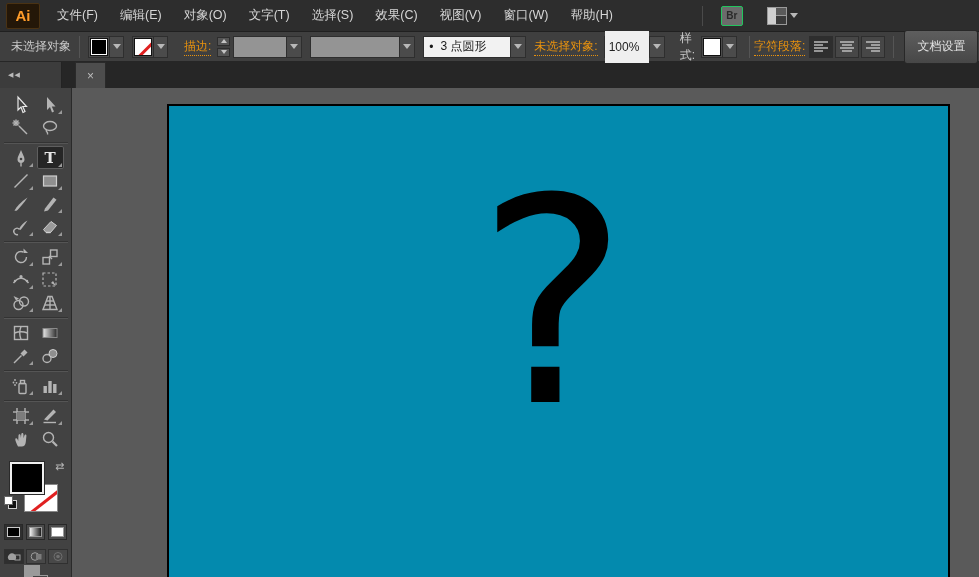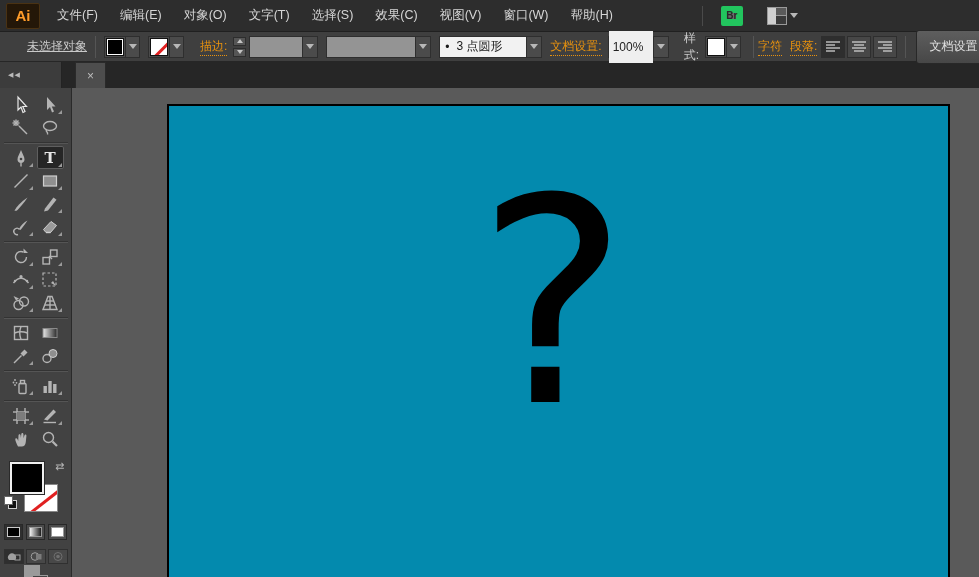--- a/index.html
+++ b/index.html
@@ -9,39 +9,39 @@
   
   .menubar { height:32px; background:#2d2d2d; display:flex; align-items:center;
              border-bottom:1px solid #202020; }
   .ai-logo { width:34px; height:26px; margin:0 6px 0 6px; background:#241708;
              border:1px solid #4a3213; border-radius:2px; color:#ff9c2a;
              font-weight:bold; font-size:15px; display:flex; align-items:center;
              justify-content:center; }
   .menu-item { color:#d6d6d6; font-size:12.5px; padding:0 11px; height:24px;
                display:flex; align-items:center; cursor:default; }
   .mb-sep { width:1px; height:20px; background:#4a4a4a; margin:0 10px 0 78px; }
-  .br-btn { width:22px; height:20px; background:#6b6b6b; border:7px solid #22c55e;
+  .br-btn { width:22px; height:20px; background:#6b6b6b; border:1px solid #22c55e;
             border-radius:2px; color:#2a2a2a; font-size:10px; font-weight:bold;
             display:flex; align-items:center; justify-content:center; margin-left:8px; }
   .ws-switcher { display:flex; align-items:center; margin-left:24px; gap:3px; }
   .ws-icon { width:20px; height:18px; border:1px solid #9a9a9a; background:#3a3a3a;
              display:flex; }
   .ws-icon .c1 { width:8px; background:#cfcfcf; }
   .ws-icon .c2 { flex:1; display:flex; flex-direction:column; }
   .ws-icon .c2 div:first-child { height:8px; background:#5a5a5a; border-bottom:1px solid #9a9a9a; }
   .tri-down { width:0; height:0; border-left:4px solid transparent;
               border-right:4px solid transparent; border-top:5px solid #b8b8b8; }
 
   
   .controlbar { height:30px; background:#3f3f3f; border-bottom:1px solid #262626;
                 display:flex; align-items:center; font-size:12px; color:#c9c9c9; }
   .grip-v { width:7px; height:22px; margin-left:2px;
             background:repeating-linear-gradient(#3f3f3f 0 1px, #6a6a6a 1px 2px, #2d2d2d 2px 3px);
             border-right:3px solid #3f3f3f;}
-  .cb-status { margin-left:22px; white-space:nowrap;text-decoration:underline; }
+  .cb-status { margin-left:6px; white-space:nowrap; }
   .cb-sep { width:1px; height:22px; background:#2c2c2c; border-right:1px solid #555;
             margin:0 8px; }
   .swatch-btn { display:flex; align-items:center; background:#4b4b4b;
                 border:1px solid #2e2e2e; height:22px; margin-right:8px; }
   .swatch-box { width:18px; height:18px; margin:1px; background:#fff;
                 border:1px solid #111; position:relative; }
   .swatch-box.fill-black { background:#000; box-shadow:inset 0 0 0 1px #fff; }
   .swatch-none { position:absolute; inset:0; overflow:hidden; }
   .swatch-none:before { content:""; position:absolute; left:-3px; top:8px; width:30px;
                 height:2.5px; background:#e02020; transform:rotate(-45deg); }
@@ -229,39 +229,39 @@
   <div class="combo">
     <div class="field field-white" style="width:86px; gap:7px;">
       <span>•</span>
       <span>3 点圆形</span>
     </div>
     <div class="arr">
         <div class="tri-down"></div>
       </div>
   </div>
 
-  <a class="orange-link" href="#">文档设置:</a>
+  <a class="orange-link" href="#">未选择对象:</a>
   <div class="combo" style="margin-left:6px;">
     <input class="opacity-input" style="border: none; height: 32px;" value="100%">
     <div class="arr">
         <div class="tri-down"></div>
       </div>
   </div>
 
   <span style="margin:0 6px 0 7px;">样式:</span>
   <div class="swatch-btn">
     <div class="swatch-box"></div>
     <div class="dd-arrow">
         <div class="tri-down"></div>
       </div>
   </div>
 
   <div class="cb-sep" style="margin:0 4px;"></div>
   <a class="orange-link" href="#">字符</a>
-  <a class="orange-link" href="#" style="margin-left:8px;">段落:</a>
+  <a class="orange-link" href="#" style="">段落:</a>
 
   <div class="align-group">
     <div class="align-btn active">
       <svg width="16" height="14" viewBox="0 0 16 14">
         <g stroke="#cfcfcf" stroke-width="1.3">
             <line x1="1" y1="2" x2="15" y2="2"></line>
             <line x1="1" y1="5" x2="10" y2="5"></line>
             <line x1="1" y1="8" x2="15" y2="8"></line>
             <line x1="1" y1="11" x2="10" y2="11"></line>
           </g>

